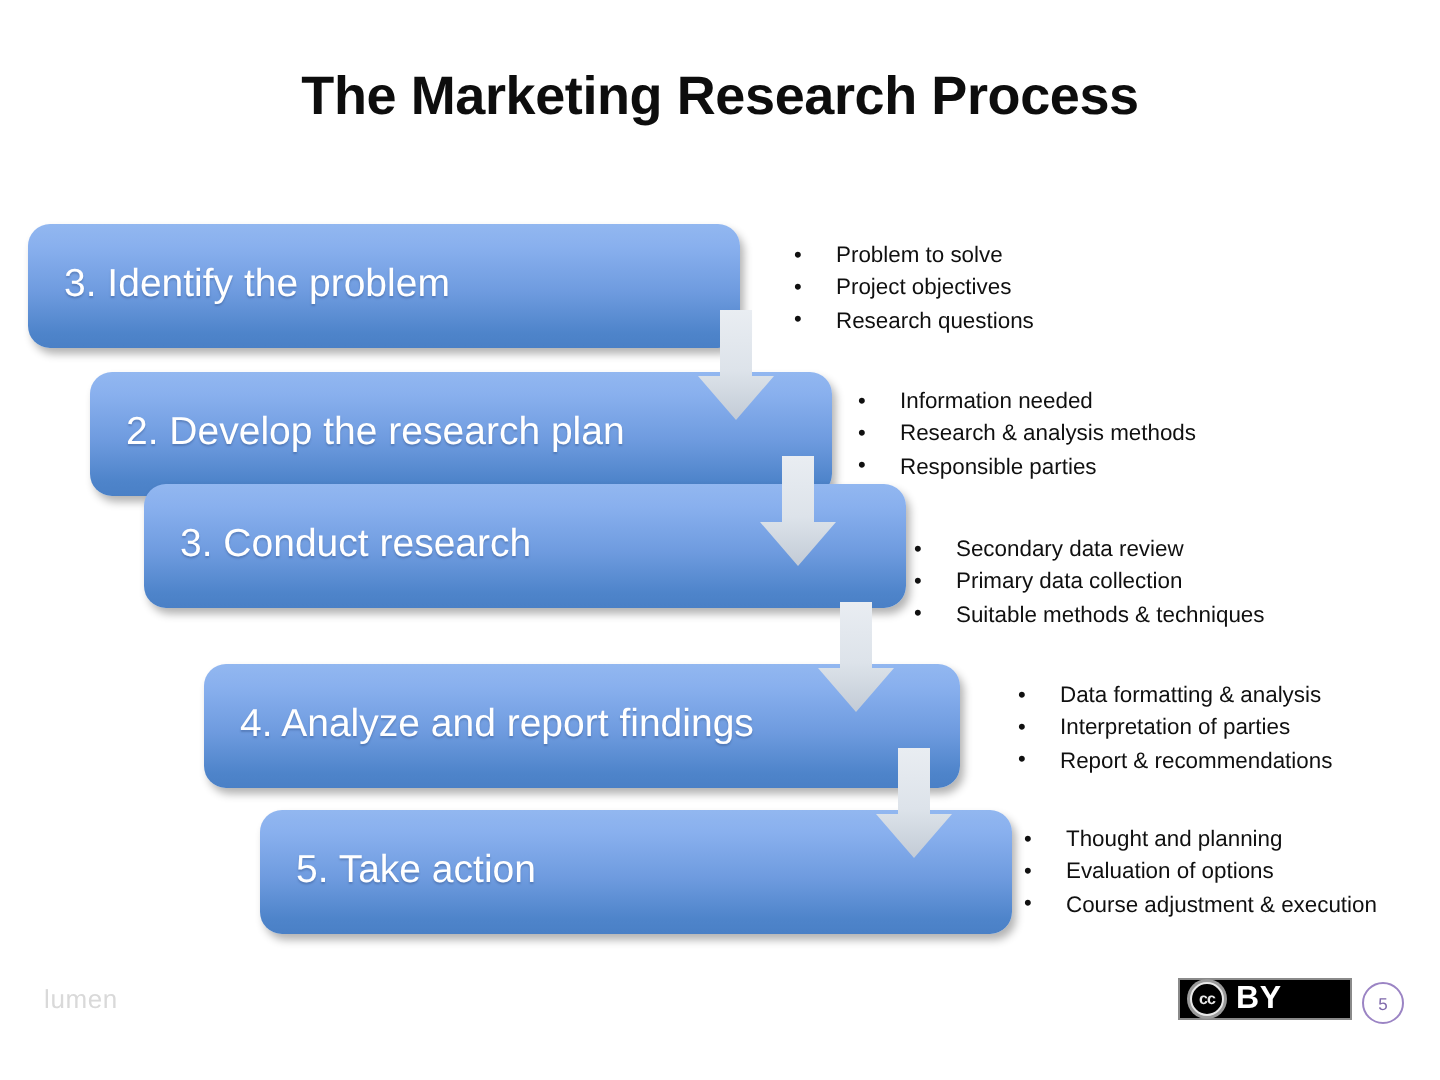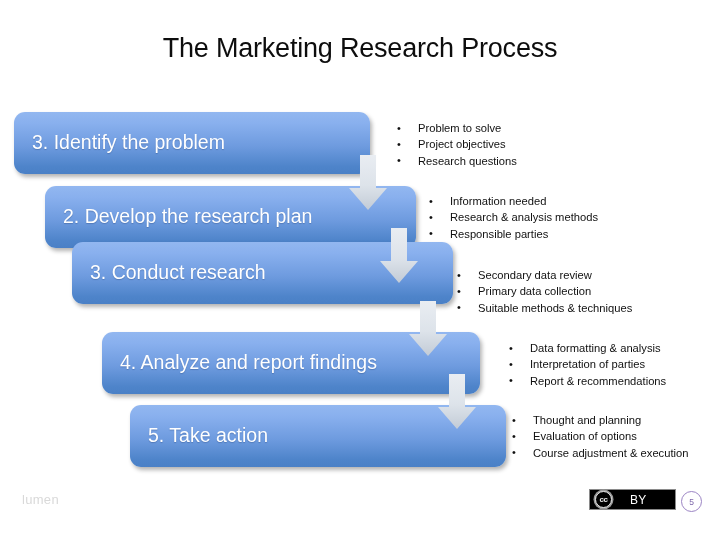--- a/index.html
+++ b/index.html
@@ -25,21 +25,21 @@
   }
 
   
   #slide-title {
     position: absolute;
     left: 0;
     top: 33px;
     width: 720px;
     text-align: center;
     font-size: 27px;
-    font-weight: normal;
+    font-weight: bold;
     color: #0d0d0d;
     letter-spacing: -0.2px;
     font-family: "Liberation Sans", sans-serif;
   }
 
   
   #steps {
     position: absolute;
     left: 0; top: 0;
     width: 720px;
@@ -146,23 +146,23 @@
     display: flex;
     align-items: center;
     justify-content: center;
     letter-spacing: -0.5px;
     box-shadow: 0 0 0 1.5px #9a9a9a;
     margin-left: 2px;
     font-family: "Liberation Sans", sans-serif;
   }
   #cc-badge-text {
     color: #ffffff;
-    font-size: 12px;
-    font-weight: normal;
-    margin-left: 18px;
+    font-size: 16px;
+    font-weight: bold;
+    margin-left: 6px;
     letter-spacing: 0.3px;
     font-family: "Liberation Sans", sans-serif;
   }
 
   #page-number {
     position: absolute;
     left: 681px;
     top: 491px;
     width: 19px;
     height: 19px;

